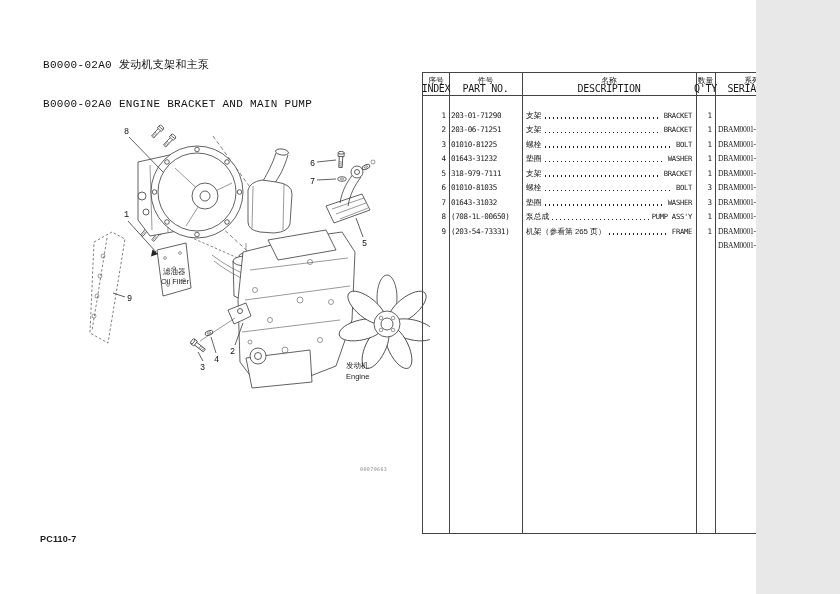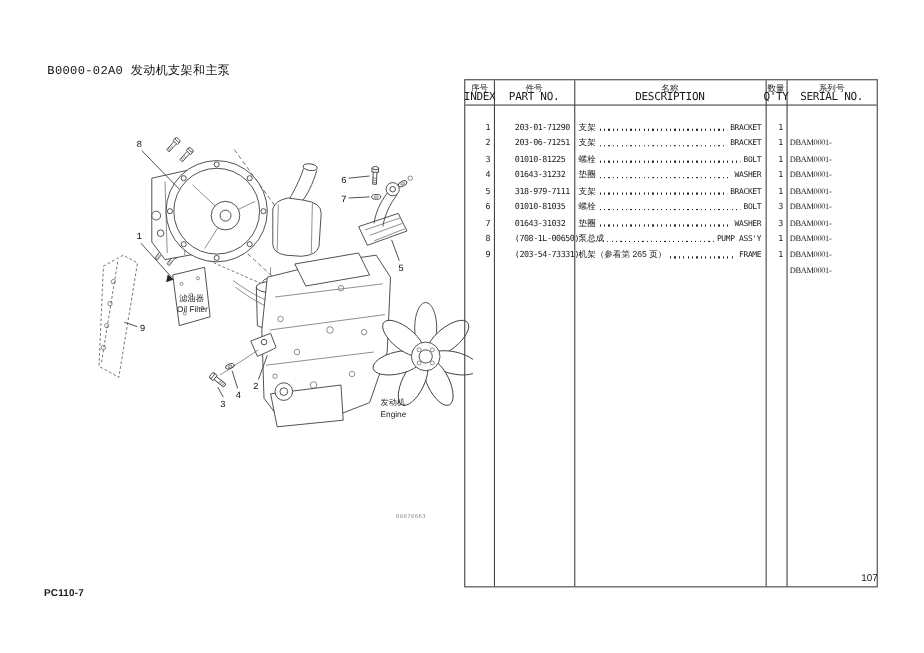--- a/index.html
+++ b/index.html
@@ -1,16 +1,16 @@
 <!DOCTYPE html>
 <html><head>
 <meta charset="utf-8">
 <style>
   html,body{margin:0;padding:0;background:#e8e8e8;}
-  .page{position:relative;width:840px;height:594px;background:#ffffff;overflow:hidden;
+  .page{position:relative;width:756px;height:594px;background:#ffffff;overflow:hidden;
         font-family:"Liberation Sans",sans-serif;color:#1a1a1a;}
   
   .title{position:absolute;left:43px;top:33px;font-family:"Liberation Mono","DejaVu Sans Mono",monospace;
          font-size:11px;line-height:13px;letter-spacing:.3px;color:#111;white-space:pre;}
   
   .diagram{position:absolute;left:60px;top:90px;width:370px;height:405px;}
   svg .ln{stroke:#3a3a3a;fill:none;stroke-width:.8;}
   svg .thin{stroke:#555;fill:none;stroke-width:.6;}
   svg .dash{stroke:#4a4a4a;fill:none;stroke-width:.7;stroke-dasharray:4 2.5;}
   svg .dash2{stroke:#4a4a4a;fill:none;stroke-width:.7;stroke-dasharray:2.5 2;}
@@ -24,39 +24,40 @@
   .vsep{position:absolute;top:0;bottom:0;width:0;border-left:1px solid #444;}
   .thead{position:absolute;left:0;top:0;right:0;height:22px;border-bottom:1px solid #444;
          display:grid;grid-template-columns:26px 73px 174px 19px 82px;}
   .thc{display:flex;flex-direction:column;align-items:center;justify-content:center;padding-top:1px;}
   .thc .cn{font-size:7.8px;line-height:9.5px;}
   .thc .en{font-size:10px;line-height:8.5px;font-family:"DejaVu Sans Mono",monospace;letter-spacing:-.3px;}
   .tbody{position:absolute;left:0;top:23px;right:0;}
   .trow{display:grid;grid-template-columns:26px 73px 174px 19px 82px;height:14.5px;align-items:center;
         font-size:7.6px;}
   .c-index{text-align:right;padding-right:3px;font-family:"DejaVu Sans Mono",monospace;}
-  .c-part{padding-left:19px;font-family:"DejaVu Sans Mono",monospace;letter-spacing:-.4px;white-space:nowrap;}
+  .c-part{padding-left:2px;font-family:"DejaVu Sans Mono",monospace;letter-spacing:-.4px;white-space:nowrap;}
   .c-desc{display:flex;align-items:baseline;padding:0 4px;overflow:hidden;text-align:right;}
   .c-desc .cn{font-size:7.8px;white-space:nowrap;}
   .c-desc .dots{flex:1;height:1.2px;margin:0 3px 2px;align-self:flex-end;
         background:repeating-linear-gradient(90deg,#222 0,#222 1.1px,transparent 1.1px,transparent 4px);}
   .c-desc .en{font-family:"DejaVu Sans Mono",monospace;font-size:7.2px;letter-spacing:-.3px;white-space:nowrap;}
   .c-qty{text-align:right;padding-right:3px;font-family:"DejaVu Sans Mono",monospace;}
   .c-serial{padding-left:3px;font-family:Liberation Serif, serif;letter-spacing:-.3px;white-space:nowrap;margin-top:29px;}
   
   .footer-left{position:absolute;left:40px;top:534px;font-size:9px;font-weight:bold;letter-spacing:.2px;}
   .footer-right{position:absolute;left:760px;top:520px;width:38px;text-align:right;font-size:9px;}
 </style>
 </head>
 <body>
 
 <div class="page">
 
   <div class="title">
     <div>B0000-02A0 发动机支架和主泵</div>
+    <div>B0000-02A0 ENGINE BRACKET AND MAIN PUMP</div>
   </div>
 
   <div class="diagram">
     <svg width="370" height="405" viewBox="60 90 370 405">
       <defs>
         <g id="bolt">
           <ellipse cx="0" cy="-4.2" rx="3" ry="1.4" class="ln"></ellipse>
           <path d="M-3,-4.2 L-3,-.5 L3,-.5 L3,-4.2" class="ln"></path>
           <path d="M-1.7,-.5 L-1.7,10.5 M1.7,-.5 L1.7,10.5 M-1.7,10.5 L1.7,10.5" class="ln"></path>
           <path d="M-1.7,4.5 L1.7,5.3 M-1.7,6.5 L1.7,7.3 M-1.7,8.5 L1.7,9.3" class="thin"></path>

